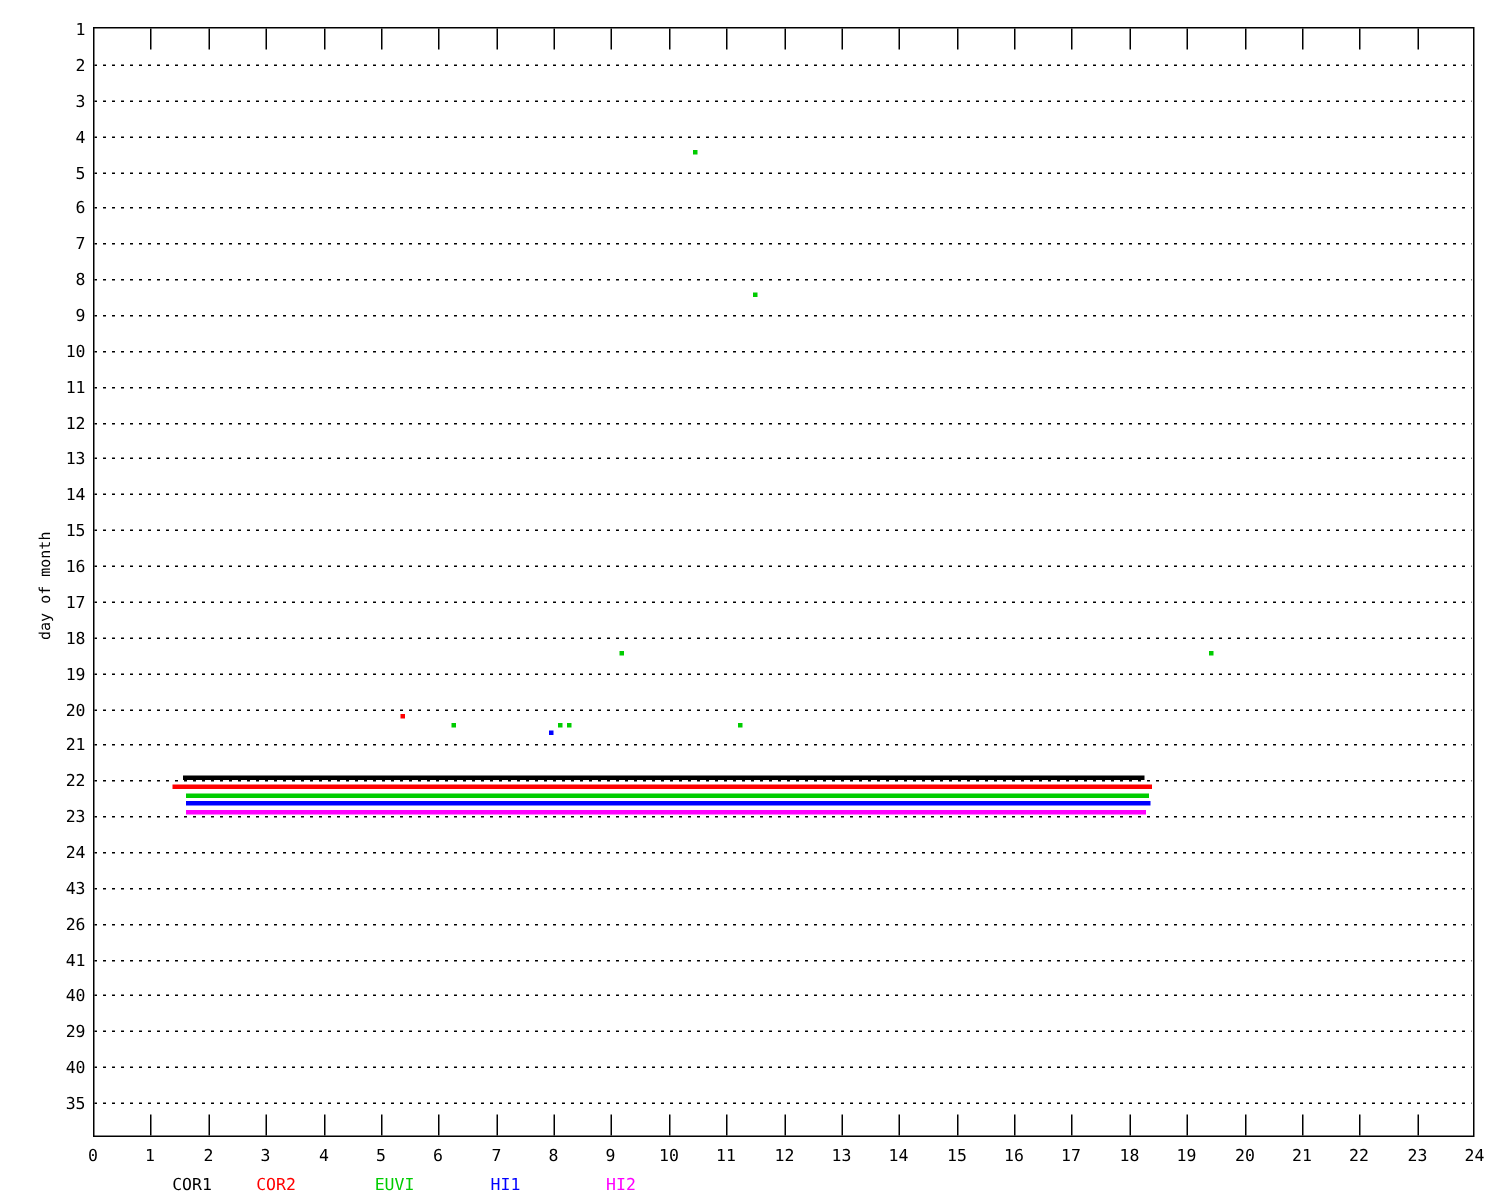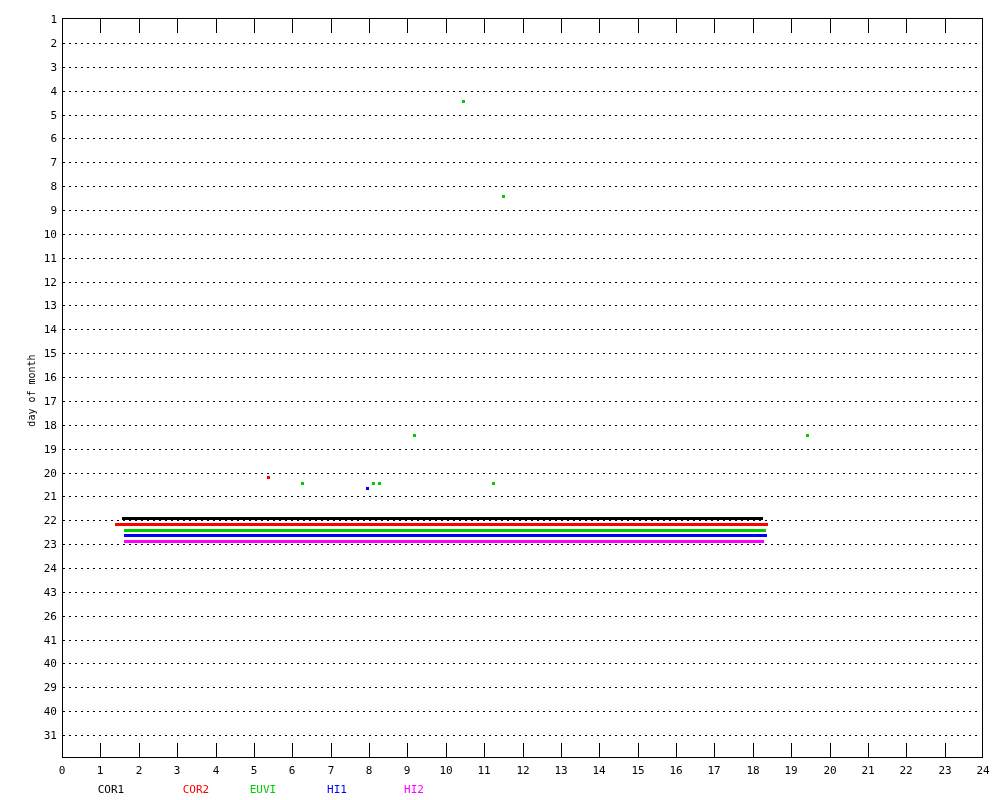--- a/index.html
+++ b/index.html
@@ -113,21 +113,21 @@
       <div class="abs y-tick-label" style="left: 27px; top: 611px;">26</div>
       <div class="abs gridline" style="left: 63px; top: 640px; width: 918px;"></div>
       <div class="abs y-tick-label" style="left: 27px; top: 635px;">41</div>
       <div class="abs gridline" style="left: 63px; top: 663px; width: 918px;"></div>
       <div class="abs y-tick-label" style="left: 27px; top: 658px;">40</div>
       <div class="abs gridline" style="left: 63px; top: 687px; width: 918px;"></div>
       <div class="abs y-tick-label" style="left: 27px; top: 682px;">29</div>
       <div class="abs gridline" style="left: 63px; top: 711px; width: 918px;"></div>
       <div class="abs y-tick-label" style="left: 27px; top: 706px;">40</div>
       <div class="abs gridline" style="left: 63px; top: 735px; width: 918px;"></div>
-      <div class="abs y-tick-label" style="left: 27px; top: 730px;">31</div>
+      <div class="abs y-tick-label" style="left: 27px; top: 730px;">35</div>
       <div class="abs x-tick-label" style="left: 42px; top: 765px;">0</div>
       <div class="abs tick" style="left: 100px; top: 19px; height: 14px;"></div>
       <div class="abs tick" style="left: 100px; top: 743px; height: 14px;"></div>
       <div class="abs x-tick-label" style="left: 80px; top: 765px;">1</div>
       <div class="abs tick" style="left: 139px; top: 19px; height: 14px;"></div>
       <div class="abs tick" style="left: 139px; top: 743px; height: 14px;"></div>
       <div class="abs x-tick-label" style="left: 119px; top: 765px;">2</div>
       <div class="abs tick" style="left: 177px; top: 19px; height: 14px;"></div>
       <div class="abs tick" style="left: 177px; top: 743px; height: 14px;"></div>
       <div class="abs x-tick-label" style="left: 157px; top: 765px;">3</div>
@@ -185,22 +185,22 @@
       <div class="abs tick" style="left: 868px; top: 19px; height: 14px;"></div>
       <div class="abs tick" style="left: 868px; top: 743px; height: 14px;"></div>
       <div class="abs x-tick-label" style="left: 848px; top: 765px;">21</div>
       <div class="abs tick" style="left: 906px; top: 19px; height: 14px;"></div>
       <div class="abs tick" style="left: 906px; top: 743px; height: 14px;"></div>
       <div class="abs x-tick-label" style="left: 886px; top: 765px;">22</div>
       <div class="abs tick" style="left: 945px; top: 19px; height: 14px;"></div>
       <div class="abs tick" style="left: 945px; top: 743px; height: 14px;"></div>
       <div class="abs x-tick-label" style="left: 925px; top: 765px;">23</div>
       <div class="abs x-tick-label" style="left: 963px; top: 765px;">24</div>
-      <div class="abs legend-label" style="left: 81px; color: rgb(0, 0, 0);">COR1</div>
-      <div class="abs legend-label" style="left: 166px; color: rgb(255, 0, 0);">COR2</div>
+      <div class="abs legend-label" style="left: 98px; color: rgb(0, 0, 0);">COR1</div>
+      <div class="abs legend-label" style="left: 154px; color: rgb(255, 0, 0);">COR2</div>
       <div class="abs legend-label" style="left: 233px; color: rgb(0, 204, 0);">EUVI</div>
       <div class="abs legend-label" style="left: 307px; color: rgb(0, 0, 255);">HI1</div>
       <div class="abs legend-label" style="left: 384px; color: rgb(255, 0, 255);">HI2</div>
       <div class="abs gap-bar" style="left: 122px; top: 517px; width: 641px; background: rgb(0, 0, 0);"></div>
       <div class="abs gap-bar" style="left: 115px; top: 523px; width: 653px; background: rgb(255, 0, 0);"></div>
       <div class="abs gap-bar" style="left: 124px; top: 529px; width: 642px; background: rgb(0, 204, 0);"></div>
       <div class="abs gap-bar" style="left: 124px; top: 534px; width: 643px; background: rgb(0, 0, 255);"></div>
       <div class="abs gap-bar" style="left: 124px; top: 540px; width: 640px; background: rgb(255, 0, 255);"></div>
       <div class="abs gap-bar" style="left: 462px; top: 100px; width: 3px; background: rgb(0, 204, 0);"></div>
       <div class="abs gap-bar" style="left: 502px; top: 195px; width: 3px; background: rgb(0, 204, 0);"></div>

